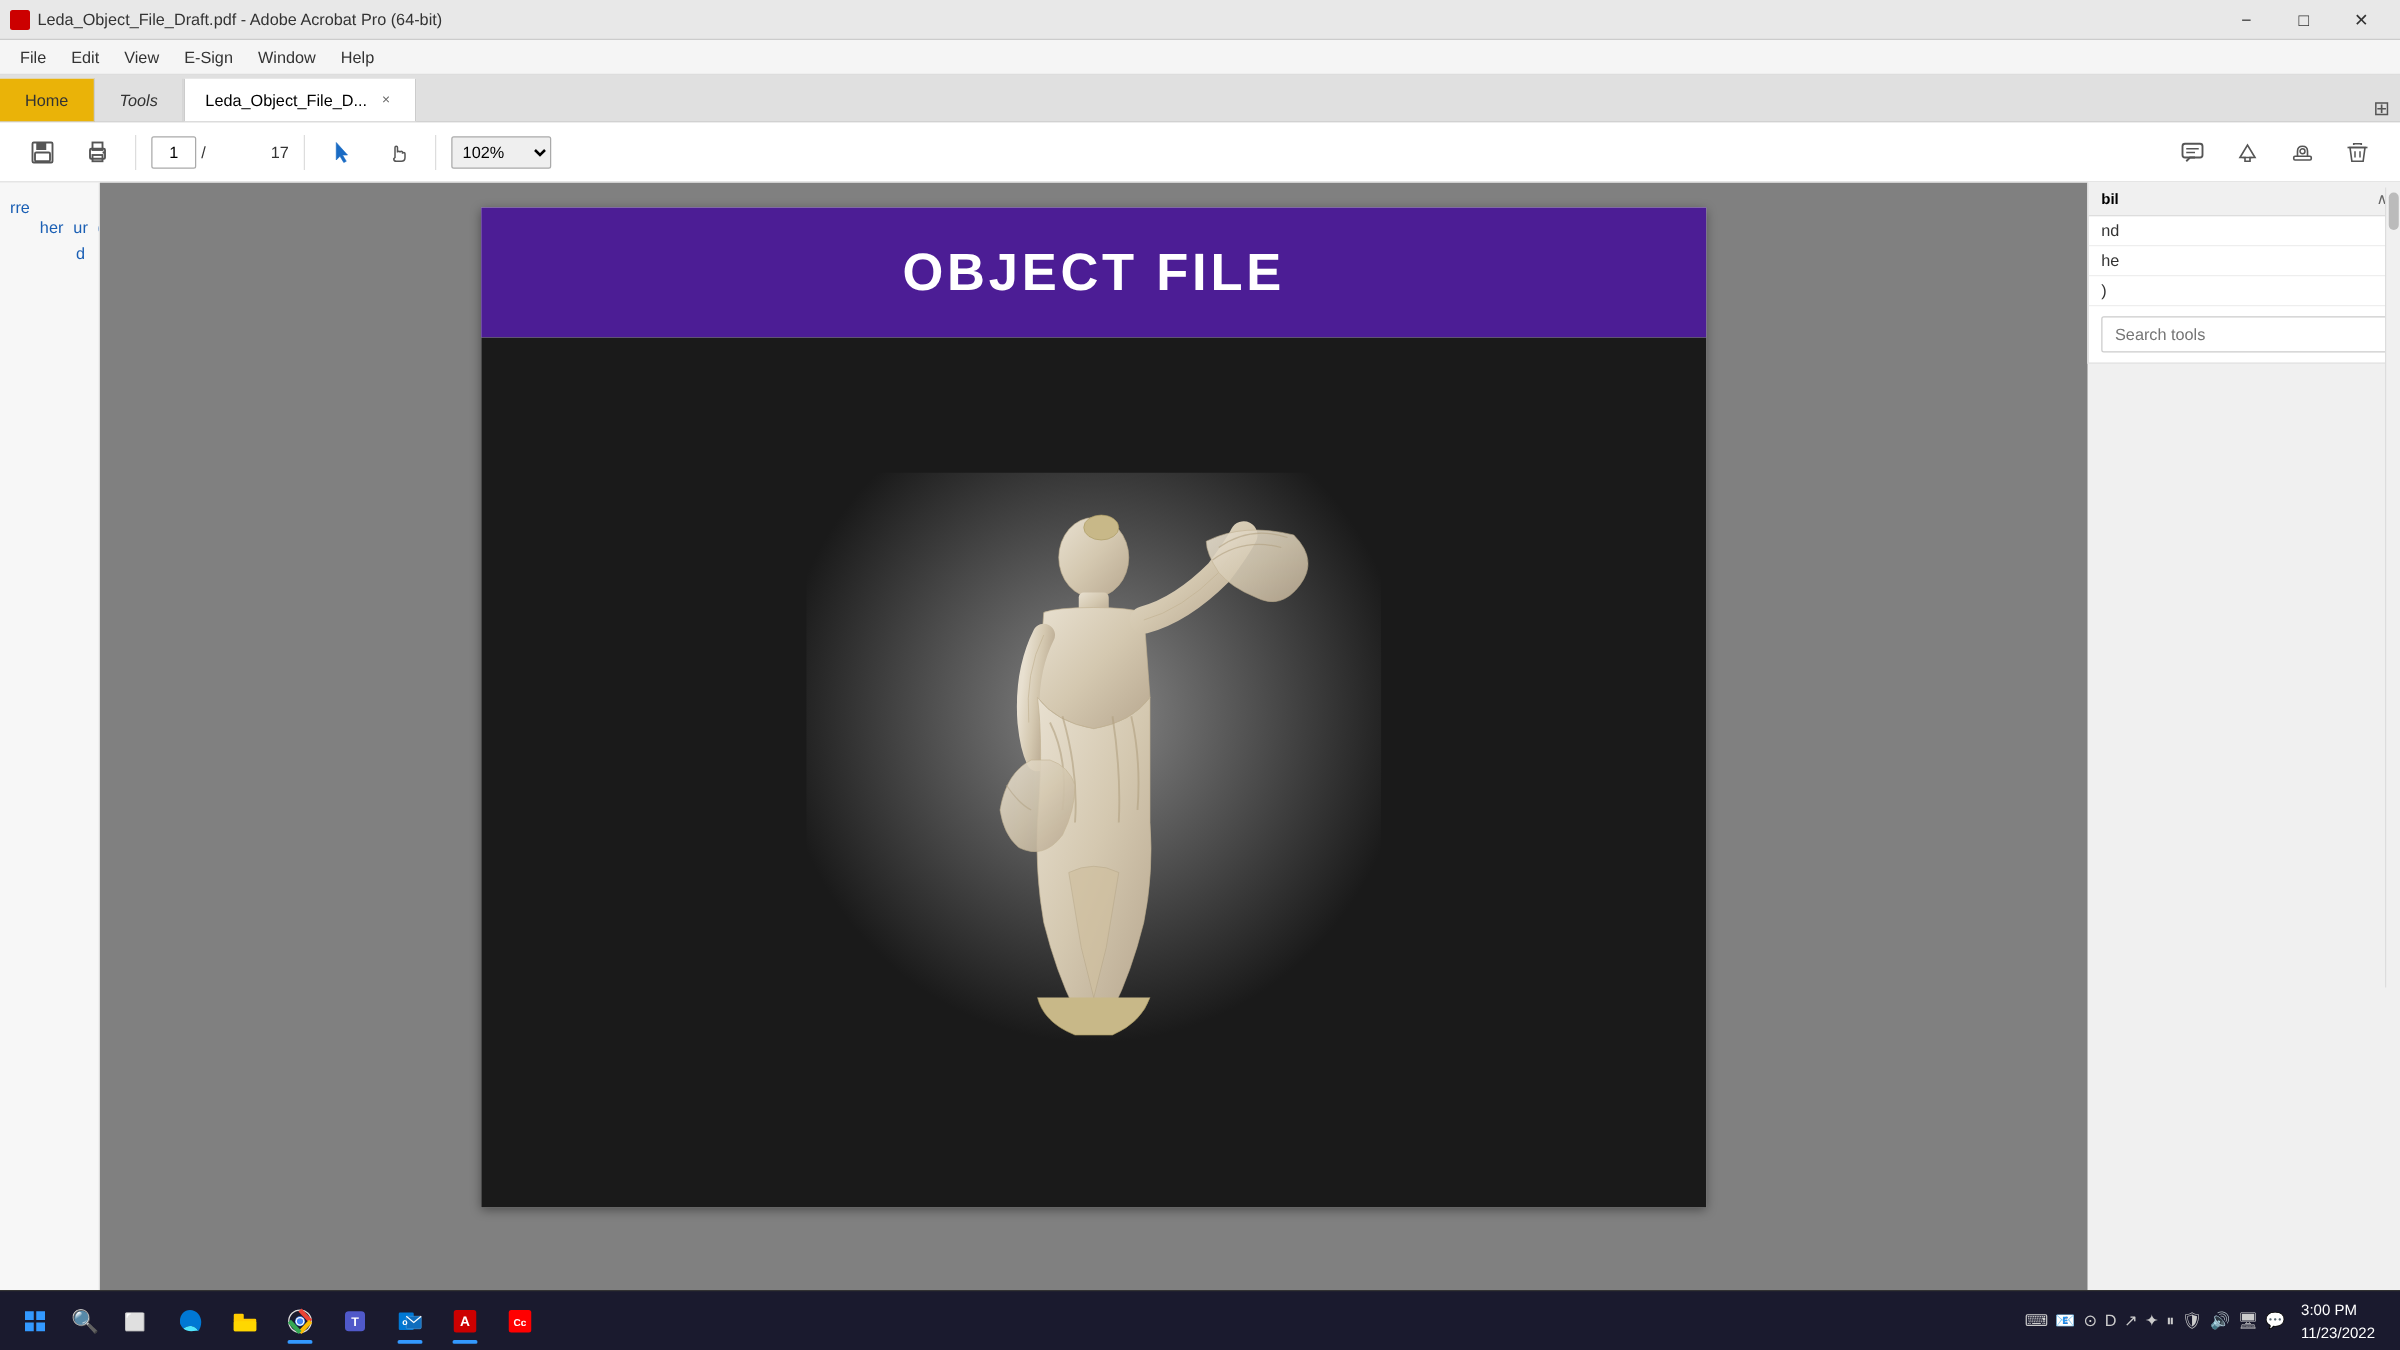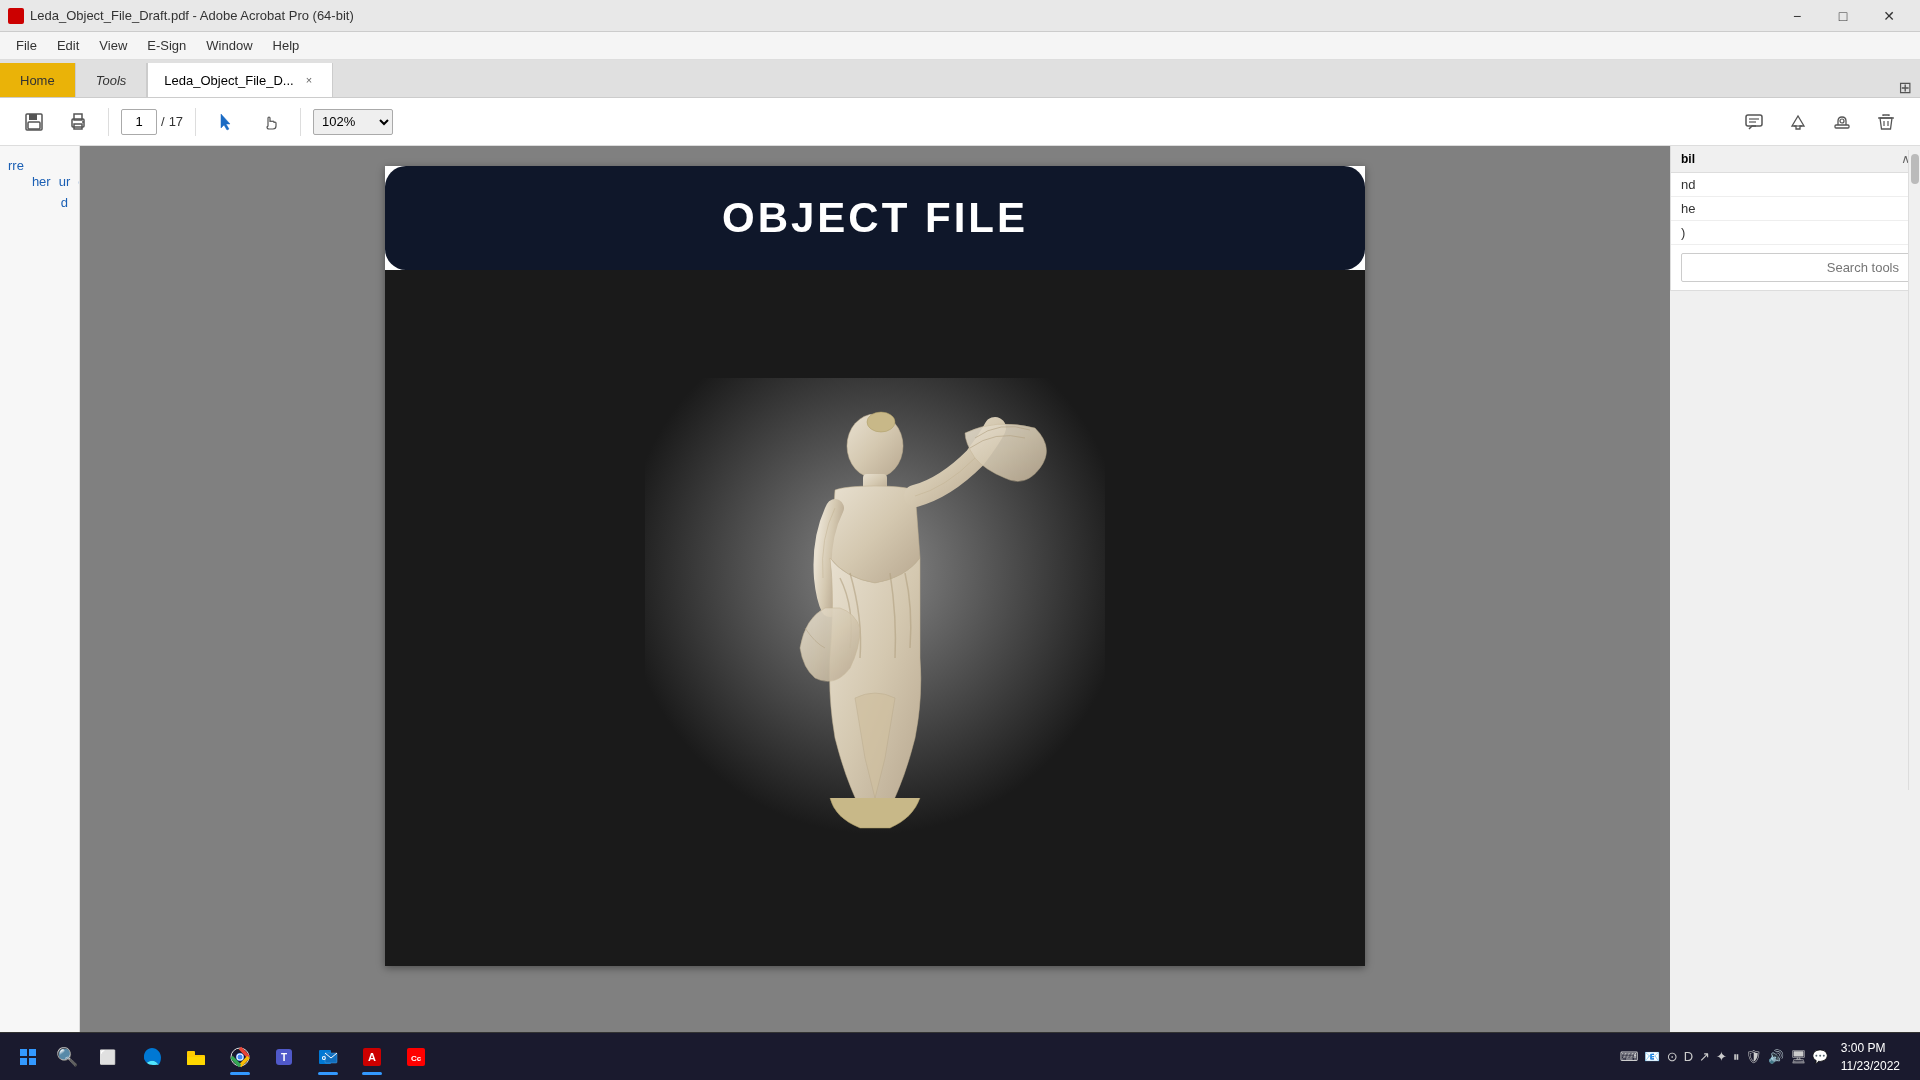--- a/index.html
+++ b/index.html
@@ -246,21 +246,20 @@
       flex-shrink: 0;
     }
     .search-tools-input {
       margin: 8px;
       padding: 6px 10px;
       border: 1px solid #ccc;
       border-radius: 2px;
       font-size: 13px;
       color: #999;
       width: calc(100% - 16px);
-      text-align: right;
     }
 
     
     .taskbar {
       height: 48px;
       background: #1a1a2e;
       display: flex;
       align-items: center;
       padding: 0 8px;
       flex-shrink: 0;
@@ -370,21 +369,21 @@
       <rect x="6" y="12" width="8" height="5" fill="none" stroke="#555" stroke-width="1.5"></rect>
       <circle cx="15" cy="10" r="1" fill="#555"></circle>
     </svg>
   </button>
 
   <div class="toolbar-sep"></div>
 
   <div class="page-nav">
     <input class="page-input" type="text" value="1" style="">
     <span style="font-size:13px; color:#333;">/</span>
-    <span style="font-size:13px; color:#333;">17</span>
+    <span style="font-size:13px; color:#333;margin-left:48px;">17</span>
   </div>
 
   <div class="toolbar-sep"></div>
 
   <button class="toolbar-btn" title="Select">
     <svg width="18" height="20" viewBox="0 0 18 20" fill="none">
       <path d="M4 2 L4 16 L7 13 L10 18 L12 17 L9 12 L13 12 Z" fill="#1a6bc4" stroke="#1a6bc4" stroke-width="0.5"></path>
     </svg>
   </button>
 
@@ -447,21 +446,21 @@
 
   <div class="left-panel">
     <div class="left-text">rre</div>
     <div class="left-text" style="margin-top:16px;">her</div>
     <div class="left-text" style="margin-top:16px;">ur d</div>
     <div class="left-text" style="margin-top:16px;">d f</div>
   </div>
 
   <div class="pdf-viewer">
     <div class="pdf-page">
-      <div class="pdf-header" style="background: #0f172a; border-radius: 21px;">
+      <div class="pdf-header" style="background: #4c1d95;">
         <div class="pdf-title">OBJECT FILE</div>
       </div>
       <div class="pdf-image-area" style="background: #1a1a1a;">
 
         <svg width="460" height="480" viewBox="0 0 460 480">
 
           <defs>
             <radialGradient id="bgGrad" cx="50%" cy="40%" r="55%">
               <stop offset="0%" style="stop-color:#888;stop-opacity:1"></stop>
               <stop offset="100%" style="stop-color:#1a1a1a;stop-opacity:1"></stop>

